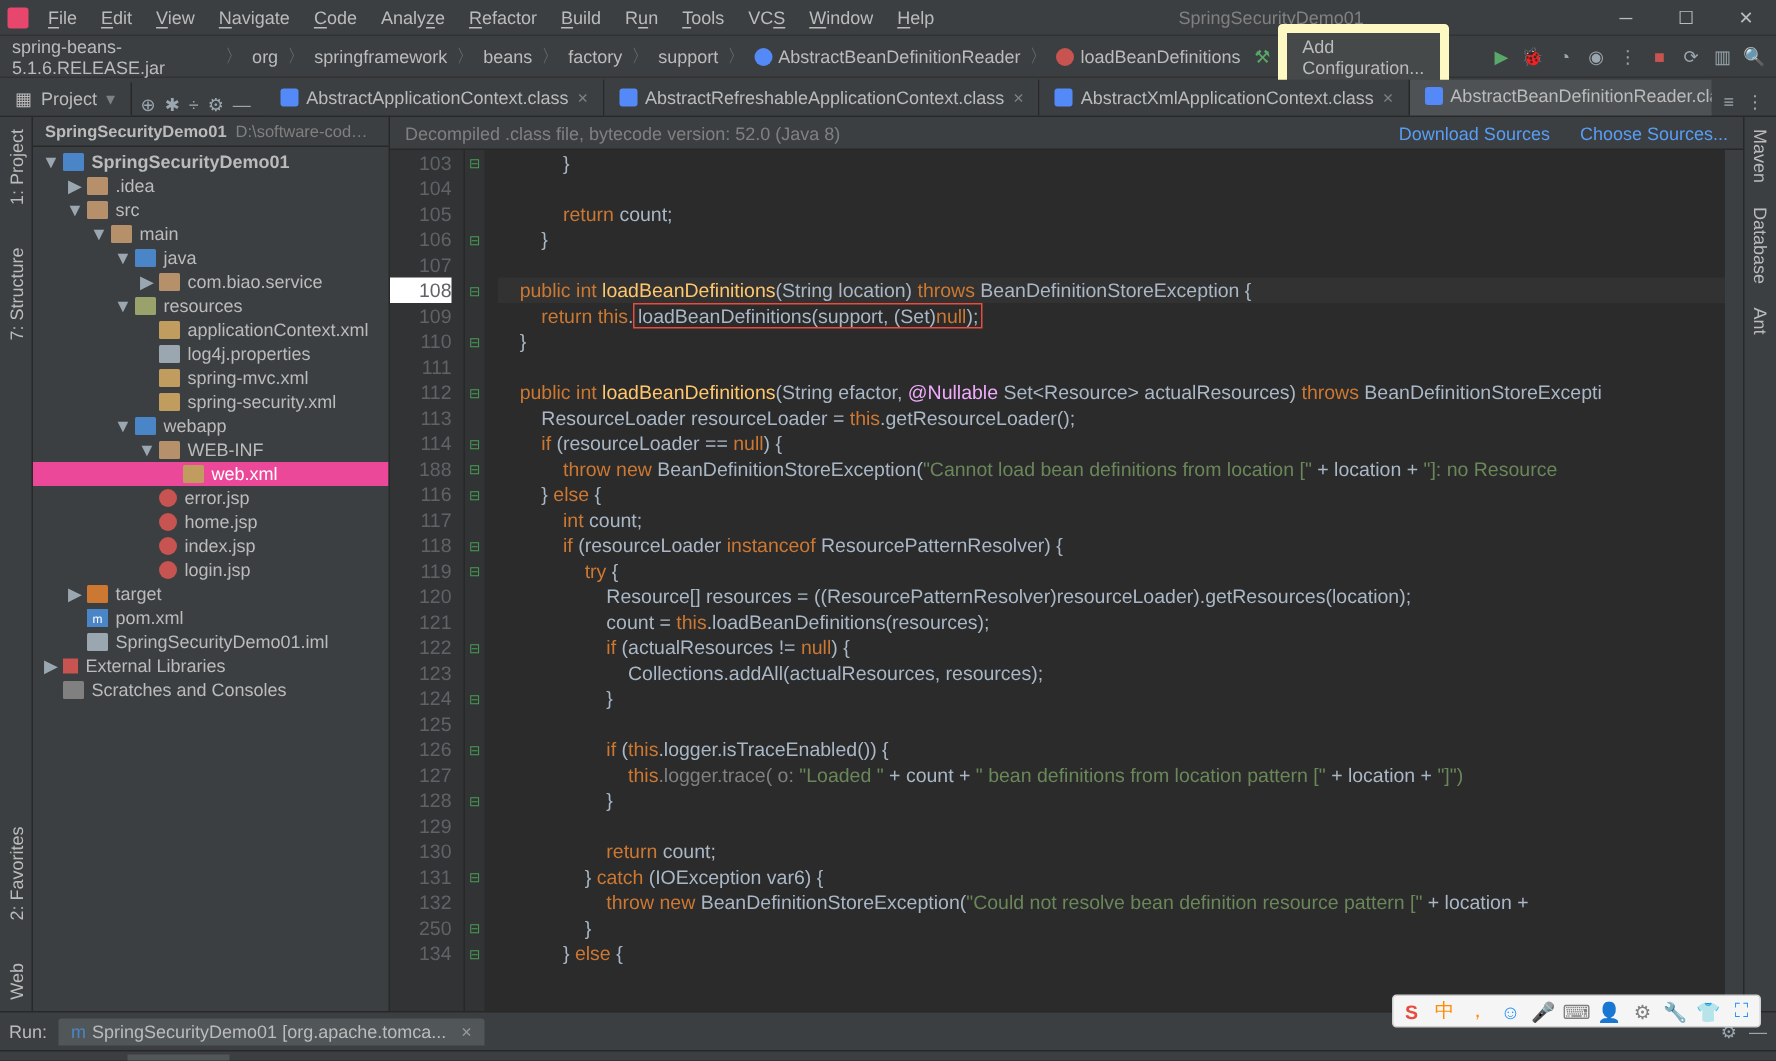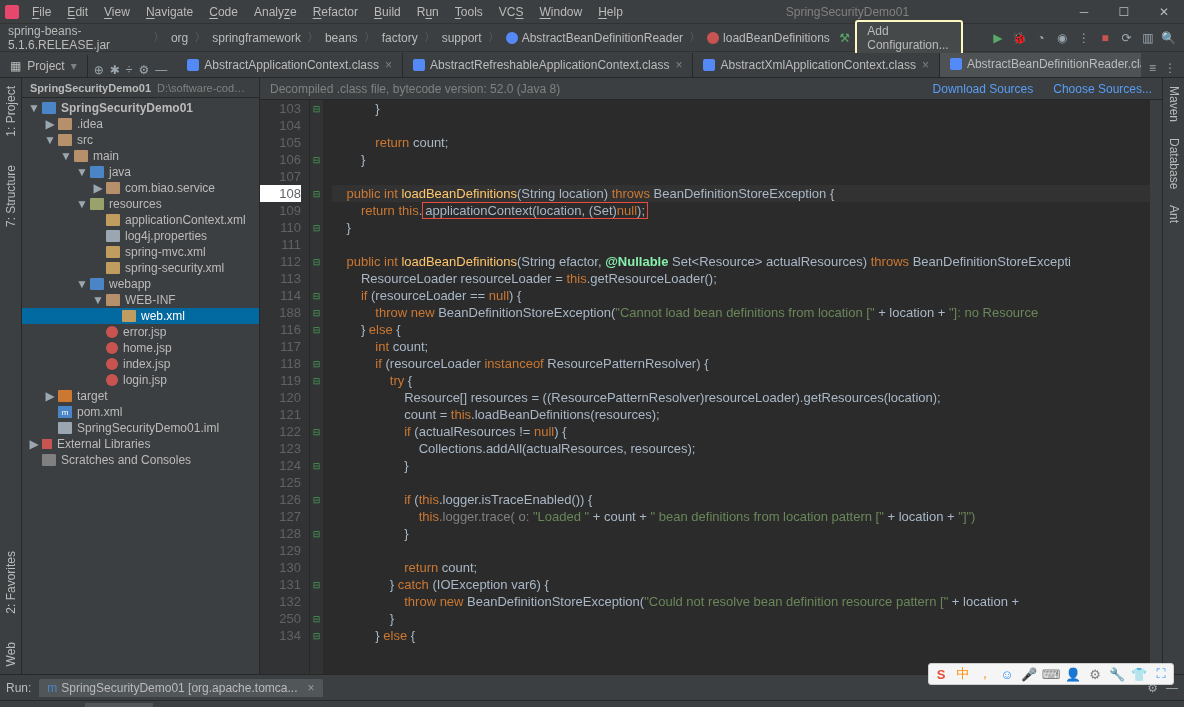--- a/index.html
+++ b/index.html
@@ -15,21 +15,21 @@
 .win-controls { display: flex; }
 .win-btn { width: 40px; height: 24px; display: flex; align-items: center; justify-content: center; color: #bbbbbb; cursor: pointer; }
 
 
 .navbar { height: 28px; background: #3c3f41; display: flex; align-items: center; border-bottom: 1px solid #323232; padding: 0 4px; }
 .crumb { display: flex; align-items: center; padding: 0 4px; color: #bbbbbb; }
 .crumb-sep { color: #707070; margin: 0 2px; }
 .crumb .ic { width: 12px; height: 12px; margin-right: 4px; }
 .nav-spacer { flex: 1; }
 .nav-btn { width: 22px; height: 22px; display: flex; align-items: center; justify-content: center; margin: 0 2px; color: #bbbbbb; cursor: pointer; }
-.add-config { background: #45494a; border: 2px solid #fef9c3; padding: 2px 10px; color: #bbbbbb; border-radius: 3px; margin-right: 24px; cursor: pointer; }
+.add-config { background: #45494a; border: 6px solid #fef9c3; padding: 2px 10px; color: #bbbbbb; border-radius: 3px; margin-right: 24px; cursor: pointer; }
 .run-green { color: #59a869; } .stop-red { color: #c75450; } .debug-grey{ color:#9aa7b0;}
 
 
 .tabbar { height: 26px; background: #3c3f41; display: flex; align-items: flex-end; border-bottom: 1px solid #282828; }
 .proj-label { padding: 4px 10px; color: #bbbbbb; display: flex; align-items: center; gap: 6px; border-right: 1px solid #282828; background: #3c3f41; }
 .proj-tools { display: flex; gap: 6px; padding: 0 6px; color: #9aa7b0; }
 .proj-tools span { cursor: pointer; }
 .editor-tabs { display: flex; flex: 1; margin-left: 4px; overflow: hidden; }
 .etab { display: flex; align-items: center; padding: 4px 10px; background: #3c3f41; color: #bbbbbb; border-right: 1px solid #282828; white-space: nowrap; cursor: pointer; }
 .etab.active { background: #4e5254; border-bottom: 2px solid #4e5254; }
@@ -45,21 +45,21 @@
 .left-bar .sep-h { height: 12px; }
 .right-bar { width: 22px; background: #3c3f41; border-left: 1px solid #282828; display: flex; flex-direction: column; align-items: center; }
 .right-bar .side-label { writing-mode: vertical-rl; color: #bbbbbb; padding: 8px 2px; cursor: pointer; white-space: nowrap; }
 
 
 .tree-panel { width: 238px; background: #3c3f41; border-right: 1px solid #282828; overflow: auto; }
 .tree-head { height: 20px; padding: 2px 8px; color: #808080; font-size: 11px; border-bottom: 1px solid #282828; display: flex; align-items: center; }
 .tree-head .path { margin-left: 6px; white-space: nowrap; overflow: hidden; text-overflow: ellipsis; }
 .tree { padding: 2px 0; }
 .tree-row { display: flex; align-items: center; padding: 1px 4px; color: #bbbbbb; cursor: pointer; }
-.tree-row.selected { background: #0369a1; color: #fff; }
+.tree-row.selected { background: #ec4899; color: #fff; }
 .arrow { width: 16px; text-align: center; color: #9aa7b0; }
 .node-ic { width: 14px; height: 12px; margin-right: 5px; }
 .folder { background: #b6906b; border-radius: 1px; }
 .folder-blue { background: #4a86c7; border-radius: 1px; }
 .file-ic { background: #9aa7b0; border-radius: 1px; }
 .xml-ic { background: #c19c5f; border-radius: 1px; }
 .jsp-ic { background: #c75450; border-radius: 1px; width: 12px; height: 12px; border-radius: 6px; }
 .lib-ic { background: #c75450; width: 10px; height: 10px; }
 .ind { display: inline-block; }
 
@@ -69,21 +69,21 @@
 .editor-info .links { margin-left: auto; display: flex; gap: 20px; }
 .editor-info .links a { color: #589df6; text-decoration: none; cursor: pointer; }
 .editor { flex: 1; display: flex; font-family: "Consolas", "Courier New", monospace; font-size: 13px; overflow: hidden; }
 .gutter { width: 50px; background: #313335; text-align: right; padding-right: 8px; color: #606366; user-select: none; border-right: 1px solid #282828; }
 .gutter .ln { height: 17px; line-height: 17px; position: relative; }
 .gutmark { width: 14px; background: #313335; border-right: 1px solid #2b2b2b; }
 .gutmark .gm { height: 17px; display: flex; align-items: center; justify-content: center; color: #499c54; font-size: 9px; }
 .code { flex: 1; overflow: auto; padding-left: 8px; }
 .code .line { height: 17px; line-height: 17px; white-space: pre; }
 .kw { color: #cc7832; } .str { color: #6a8759; }
-.fn { color: #ffc66d; } .ann{ color:#86efac;font-weight:bold;}
+.fn { color: #ffc66d; } .ann{ color:#f0abfc;}
 .cm { color: #808080; } .this{color:#cc7832;}
 .hl-line { background: #323232; }
 .redbox { border: 1px solid #e74c3c; padding: 0 2px; }
 .err-strip { width: 12px; background: #3c3f41; }
 .brace { color: #a9b7c6; }
 
 
 .run-panel { height: 26px; background: #3c3f41; border-top: 1px solid #282828; display: flex; align-items: center; padding: 0 6px; }
 .run-panel .rlabel { color: #bbbbbb; margin-right: 8px; }
 .run-tab { background: #515658; padding: 2px 8px; border-radius: 2px 2px 0 0; display: flex; align-items: center; gap: 4px; color: #bbbbbb; }
@@ -426,21 +426,21 @@
           <div class="gm">⊟</div>
           <div class="gm">⊟</div>
         </div>
       <div class="code">
 <div class="line"><span class="brace">            }</span></div>
 <div class="line"></div>
 <div class="line"><span class="kw">            return </span><span>count;</span></div>
 <div class="line"><span class="brace">        }</span></div>
 <div class="line"></div>
 <div class="line hl-line"><span class="kw">    public </span><span class="kw">int </span><span class="fn">loadBeanDefinitions</span><span>(String location) </span><span class="kw">throws </span><span>BeanDefinitionStoreException {</span></div>
-<div class="line"><span class="kw">        return </span><span class="this">this</span><span>.</span><span class="redbox"><span>applicationContext(location, (Set)</span><span class="kw">null</span><span>);</span></span></div>
+<div class="line"><span class="kw">        return </span><span class="this">this</span><span>.</span><span class="redbox"><span>loadBeanDefinitions(support, (Set)</span><span class="kw">null</span><span>);</span></span></div>
 <div class="line"><span class="brace">    }</span></div>
 <div class="line"></div>
 <div class="line"><span class="kw">    public </span><span class="kw">int </span><span class="fn">loadBeanDefinitions</span><span>(String efactor, </span><span class="ann">@Nullable </span><span>Set&lt;Resource&gt; actualResources) </span><span class="kw">throws </span><span>BeanDefinitionStoreExcepti</span></div>
 <div class="line"><span>        ResourceLoader resourceLoader = </span><span class="this">this</span><span>.getResourceLoader();</span></div>
 <div class="line"><span class="kw">        if </span><span>(resourceLoader == </span><span class="kw">null</span><span>) {</span></div>
 <div class="line"><span class="kw">            throw new </span><span>BeanDefinitionStoreException(</span><span class="str">"Cannot load bean definitions from location ["</span><span> + location + </span><span class="str">"]: no Resource</span></div>
 <div class="line"><span>        } </span><span class="kw">else </span><span>{</span></div>
 <div class="line"><span class="kw">            int </span><span>count;</span></div>
 <div class="line"><span class="kw">            if </span><span>(resourceLoader </span><span class="kw">instanceof </span><span>ResourcePatternResolver) {</span></div>
 <div class="line"><span class="kw">                try </span><span>{</span></div>

